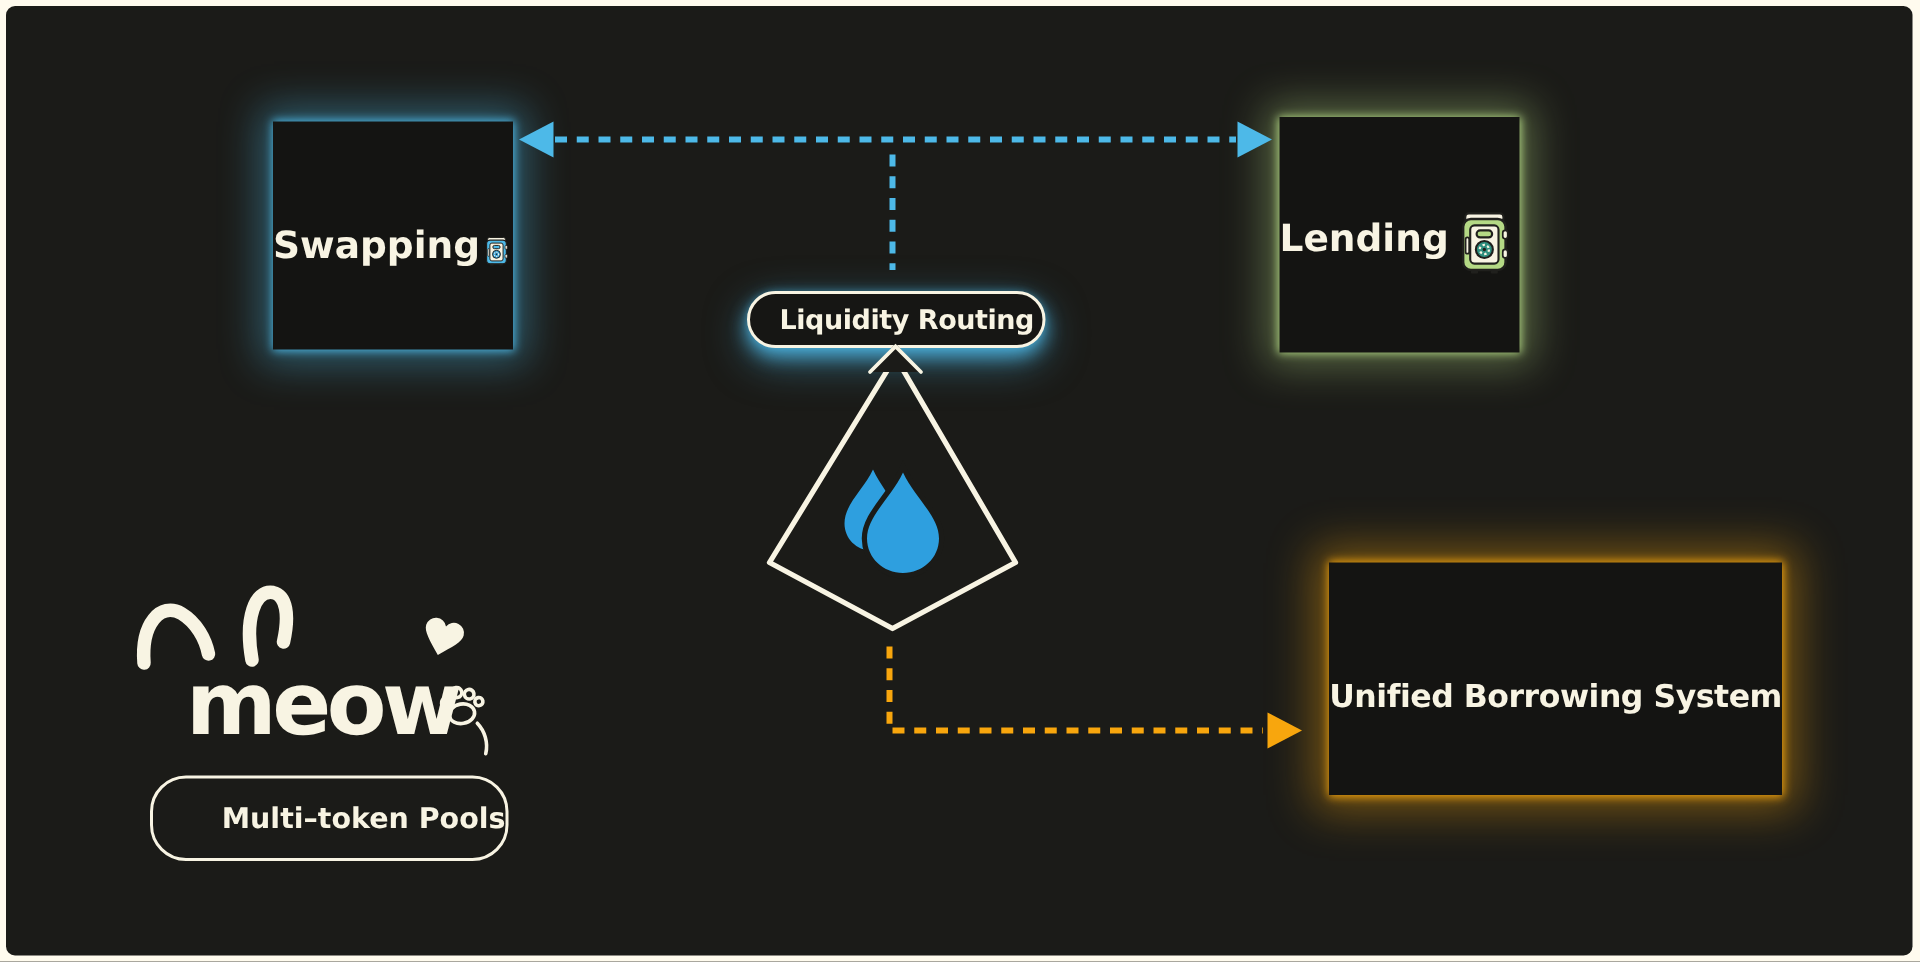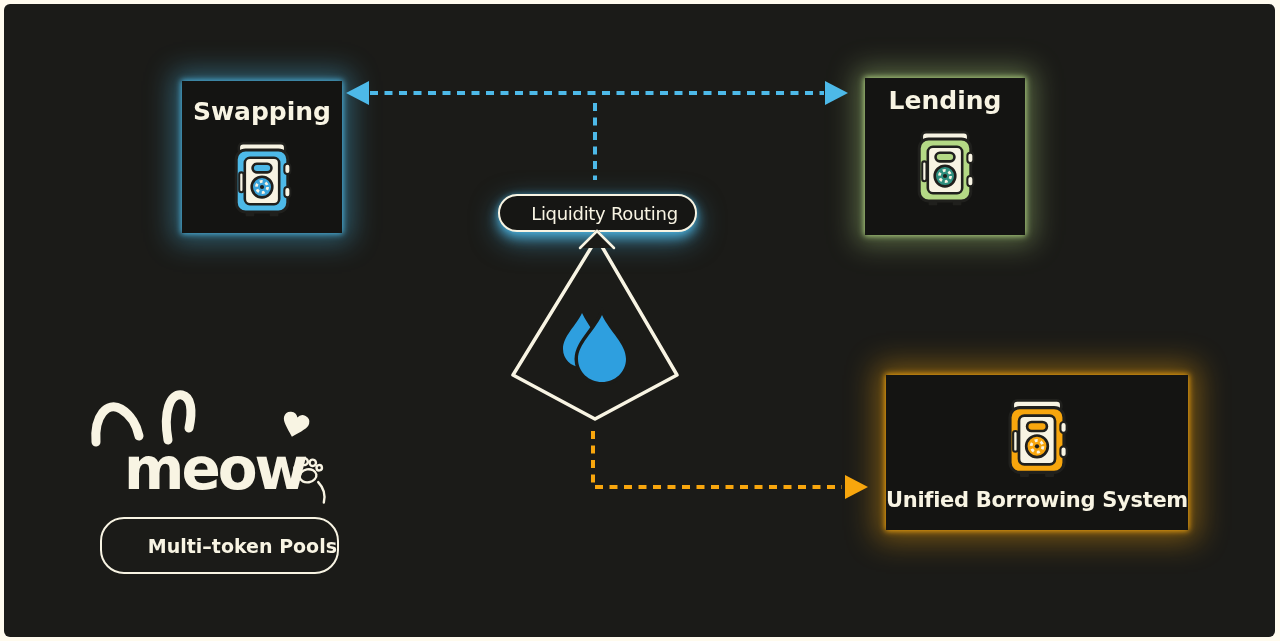--- a/index.html
+++ b/index.html
@@ -18,40 +18,40 @@
   html,body{width:1280px;height:641px;overflow:hidden;}
   body{background:var(--frame);font-family:"DejaVu Sans",sans-serif;}
   .stage{position:relative;width:1280px;height:641px;background:var(--frame);}
   .canvas{position:absolute;top:4px;left:4px;right:5px;bottom:4px;background:var(--bg);border-radius:6px;}
 
   .overlay{position:absolute;top:0;left:0;width:1280px;height:641px;z-index:3;pointer-events:none;}
   .dash{fill:none;stroke-width:4;stroke-dasharray:8 6.5;}
   .dash.blue{stroke:var(--blue);}
   .dash.orange{stroke:var(--orange);}
 
-  .node{position:absolute;z-index:2;background:var(--panel);display:flex;flex-direction:column;align-items:center;color:var(--cream);}
+  .node{position:absolute;z-index:2;background:var(--panel);display:flex;flex-direction:row;align-items:center;color:var(--cream);}
   .node-title{font-weight:700;color:var(--cream);white-space:nowrap;}
 
   .node-swapping{left:182px;top:81px;width:160px;height:152px;padding-top:13px;
     box-shadow:0 0 6px 1px rgba(77,185,232,.95),0 0 26px 9px rgba(77,185,232,.42);}
   .node-lending{left:853px;top:78px;width:160px;height:157px;padding-top:5px;
-    box-shadow:0 0 6px 1px rgba(180,217,133,.95),0 0 26px 9px rgba(180,217,133,.40);margin-left:12px;}
+    box-shadow:0 0 6px 1px rgba(180,217,133,.95),0 0 26px 9px rgba(180,217,133,.40);}
   .node-swapping .node-title,.node-lending .node-title{font-size:25px;line-height:36px;}
   .node-swapping .safe,.node-lending .safe{width:86px;height:86px;margin-top:8px;}
 
   .node-borrowing{left:886px;top:375px;width:302px;height:155px;padding-top:20px;
     box-shadow:0 0 6px 1px rgba(248,166,13,.95),0 0 28px 10px rgba(248,166,13,.42);}
   .node-borrowing .safe{width:90px;height:90px;}
   .node-borrowing .node-title{font-size:21px;letter-spacing:-0.3px;margin-top:3px;}
 
   .hub-pill{position:absolute;z-index:2;left:498px;top:194px;width:199px;height:38px;
     background:#161614;border:2.5px solid var(--cream);border-radius:19px;
     display:flex;align-items:center;justify-content:center;
     box-shadow:0 5px 12px rgba(77,185,232,.85),0 9px 28px rgba(77,185,232,.5),0 0 5px rgba(77,185,232,.3);}
-  .hub-label{font-size:18px;font-weight:400;color:var(--cream);letter-spacing:-0.3px;white-space:nowrap;margin-left:14px;}
+  .hub-label{font-size:18px;font-weight:700;color:var(--cream);letter-spacing:-0.3px;white-space:nowrap;margin-left:14px;}
 
   .brand{position:absolute;z-index:2;left:88px;top:386px;width:250px;height:125px;}
   .brand-word{font:700 58px "DejaVu Sans",sans-serif;letter-spacing:-3px;fill:var(--cream);}
   .tagline-pill{position:absolute;z-index:2;left:100px;top:517px;width:239px;height:57px;
     border:2px solid var(--cream);border-radius:24px;background:transparent;
     display:flex;align-items:center;justify-content:flex-end;}
   .tagline-label{font-size:19px;font-weight:700;color:var(--cream);white-space:nowrap;}
 </style>
 </head>
 <body>

